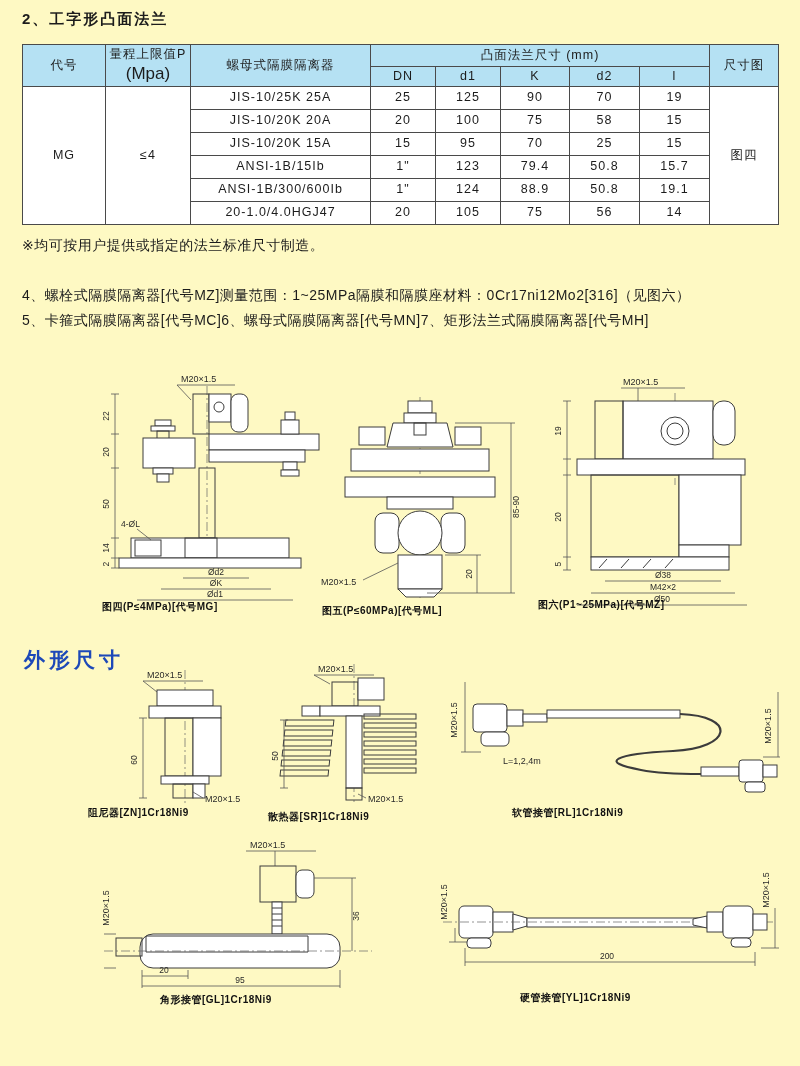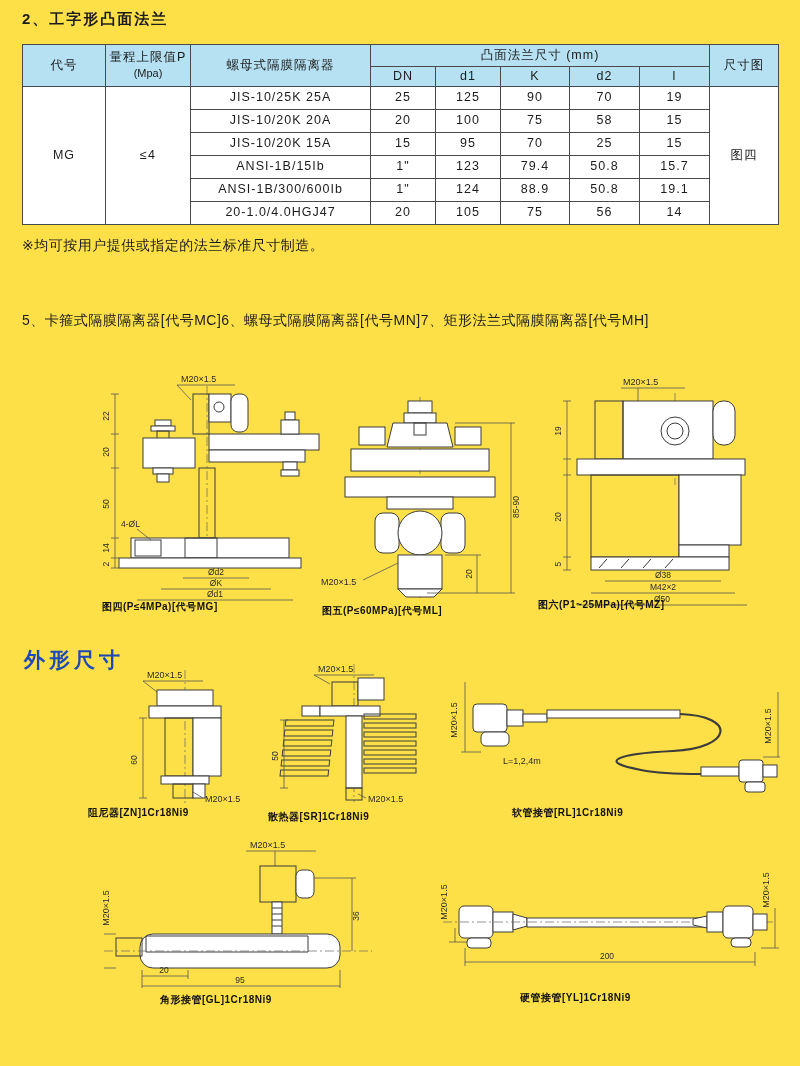--- a/index.html
+++ b/index.html
@@ -1,27 +1,27 @@
 <!DOCTYPE html>
 <html><head>
 <meta charset="utf-8">
 <style>
   html,body{margin:0;padding:0;background:#ffffff;}
-  .page{position:relative;width:800px;height:1066px;background:#fde047;overflow:hidden;
+  .page{position:relative;width:800px;height:1066px;background:#fef9c3;overflow:hidden;
         font-family:"Liberation Sans","DejaVu Sans",sans-serif;color:#1c1c1c;}
   .sec-title{position:absolute;left:22px;top:10px;font-size:15px;font-weight:600;letter-spacing:2px;}
   
   .flange-table{position:absolute;left:22px;top:44px;border-collapse:collapse;table-layout:fixed;width:756px;}
   .flange-table td{border:1px solid #4a4a4a;text-align:center;vertical-align:middle;
                    font-size:12.5px;letter-spacing:1px;padding:0;line-height:1.25;}
   .flange-table .hd{background:#b5e1f3;font-weight:500;}
   .flange-table .data{height:23px;font-size:13px;background:#fff;}
   .flange-table .hr1{height:22px;}
   .flange-table .hr2{height:20px;margin-left:48px;}
-  .small{font-size:11px;letter-spacing:0;}
+  .small{font-size:17px;letter-spacing:0;}
   
   .note{position:absolute;left:22px;font-size:14px;letter-spacing:0.5px;white-space:nowrap;}
   
   .outline-title{position:absolute;left:24px;top:646px;font-size:21px;font-weight:700;
                  color:#1d49b8;letter-spacing:4px;}
   
   .cap{position:absolute;font-size:10px;font-weight:600;color:#111;letter-spacing:0.5px;white-space:nowrap;}
   
   svg{position:absolute;overflow:visible;}
   svg text{font-family:"Liberation Sans","DejaVu Sans",sans-serif;fill:#2a2a2a;}
@@ -118,20 +118,21 @@
       <td>20</td>
       <td>105</td>
       <td>75</td>
       <td>56</td>
       <td>14</td>
     </tr>
   </tbody>
     </table>
 
   <div class="note" style="top:237px">※均可按用户提供或指定的法兰标准尺寸制造。</div>
+  <div class="note" style="top:287px">4、螺栓式隔膜隔离器[代号MZ]测量范围：1~25MPa隔膜和隔膜座材料：0Cr17ni12Mo2[316]（见图六）</div>
   <div class="note" style="top:312px">5、卡箍式隔膜隔离器[代号MC]6、螺母式隔膜隔离器[代号MN]7、矩形法兰式隔膜隔离器[代号MH]</div>
 
   <svg style="left:85px;top:372px" width="245" height="232" viewBox="0 0 245 232">
     <defs>
         <pattern id="h4" width="5" height="5" patternUnits="userSpaceOnUse" patternTransform="rotate(45)">
       <line x1="0" y1="0" x2="0" y2="5" stroke="#5a5a5a" stroke-width="0.9"></line>
         </pattern>
       </defs>
     <line class="cl" x1="122" y1="14" x2="122" y2="196"></line>
     <text class="lbltxt" x="96" y="10">M20×1.5</text>

